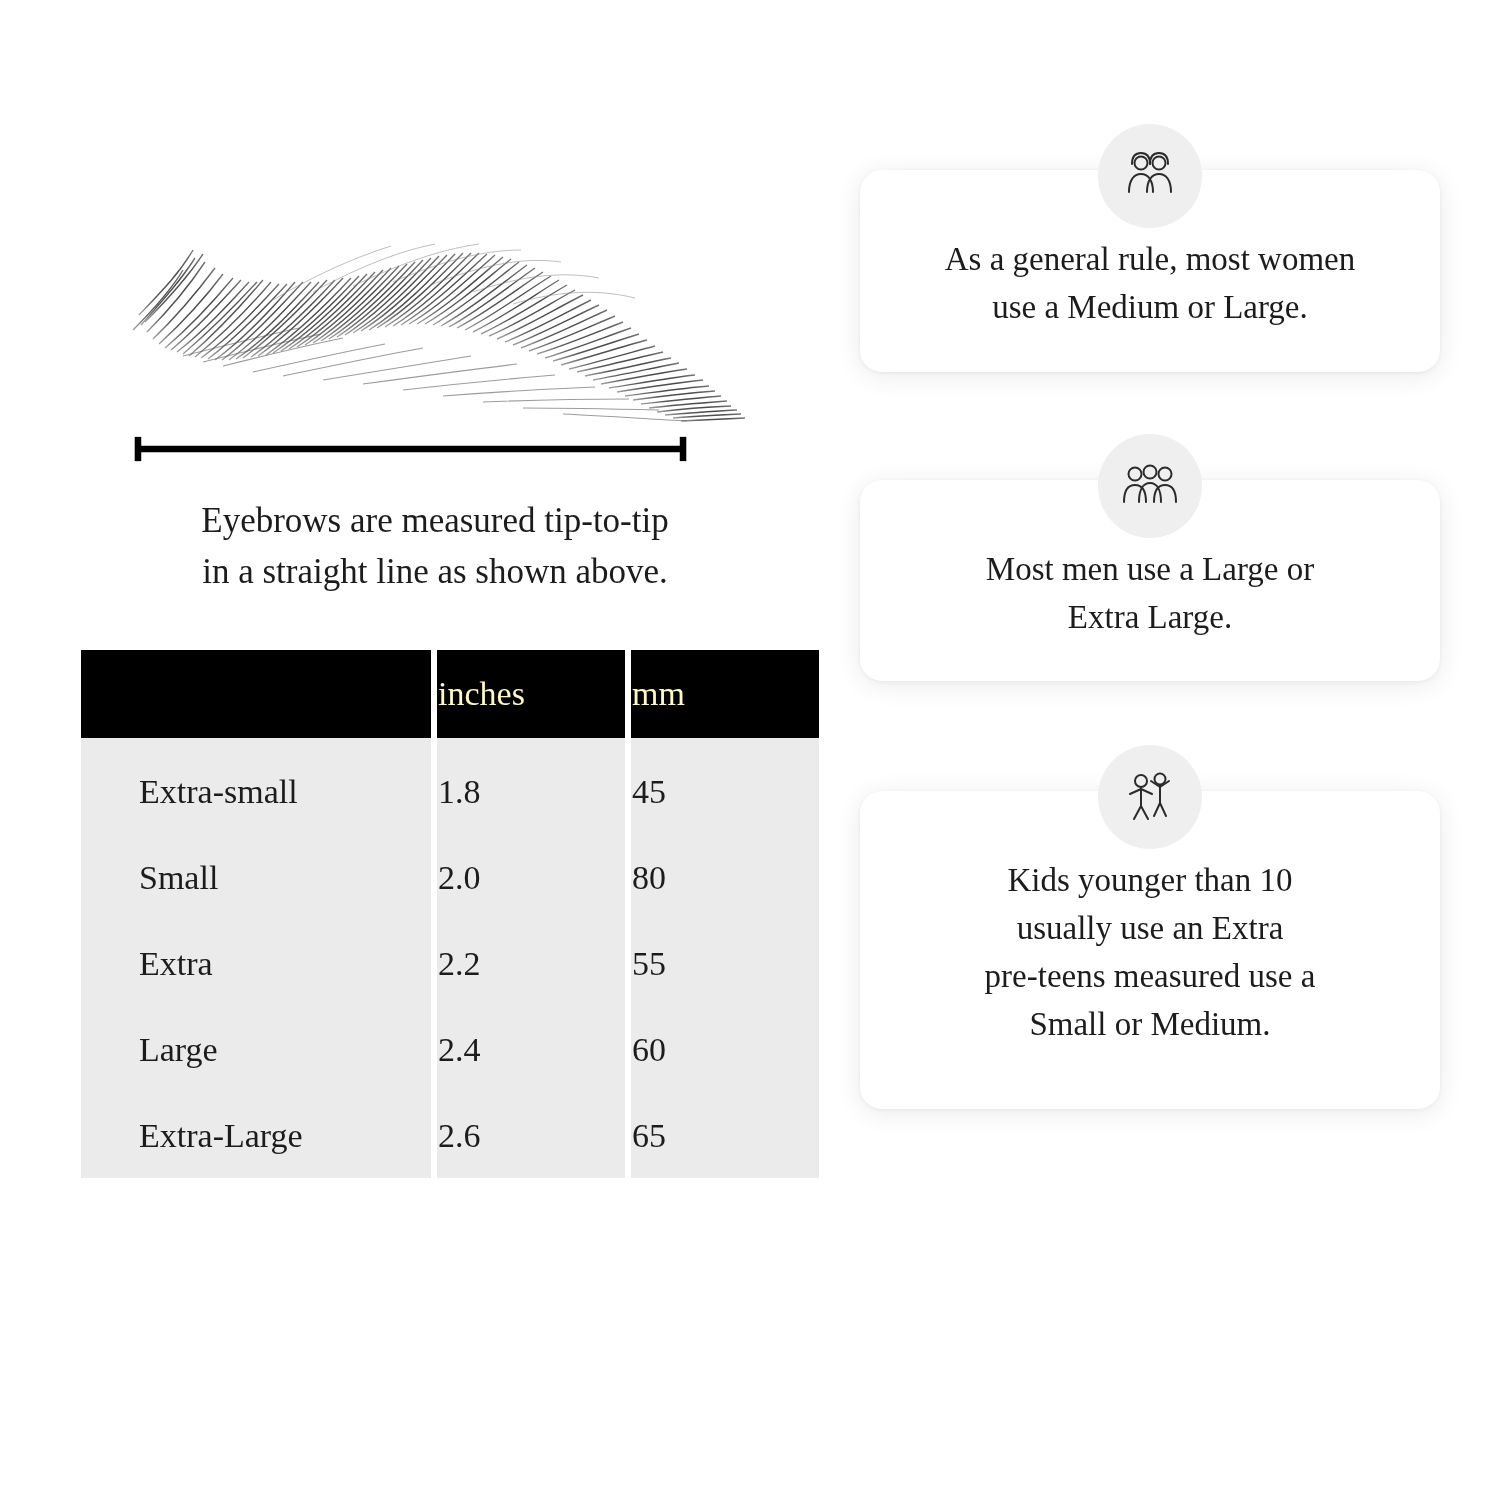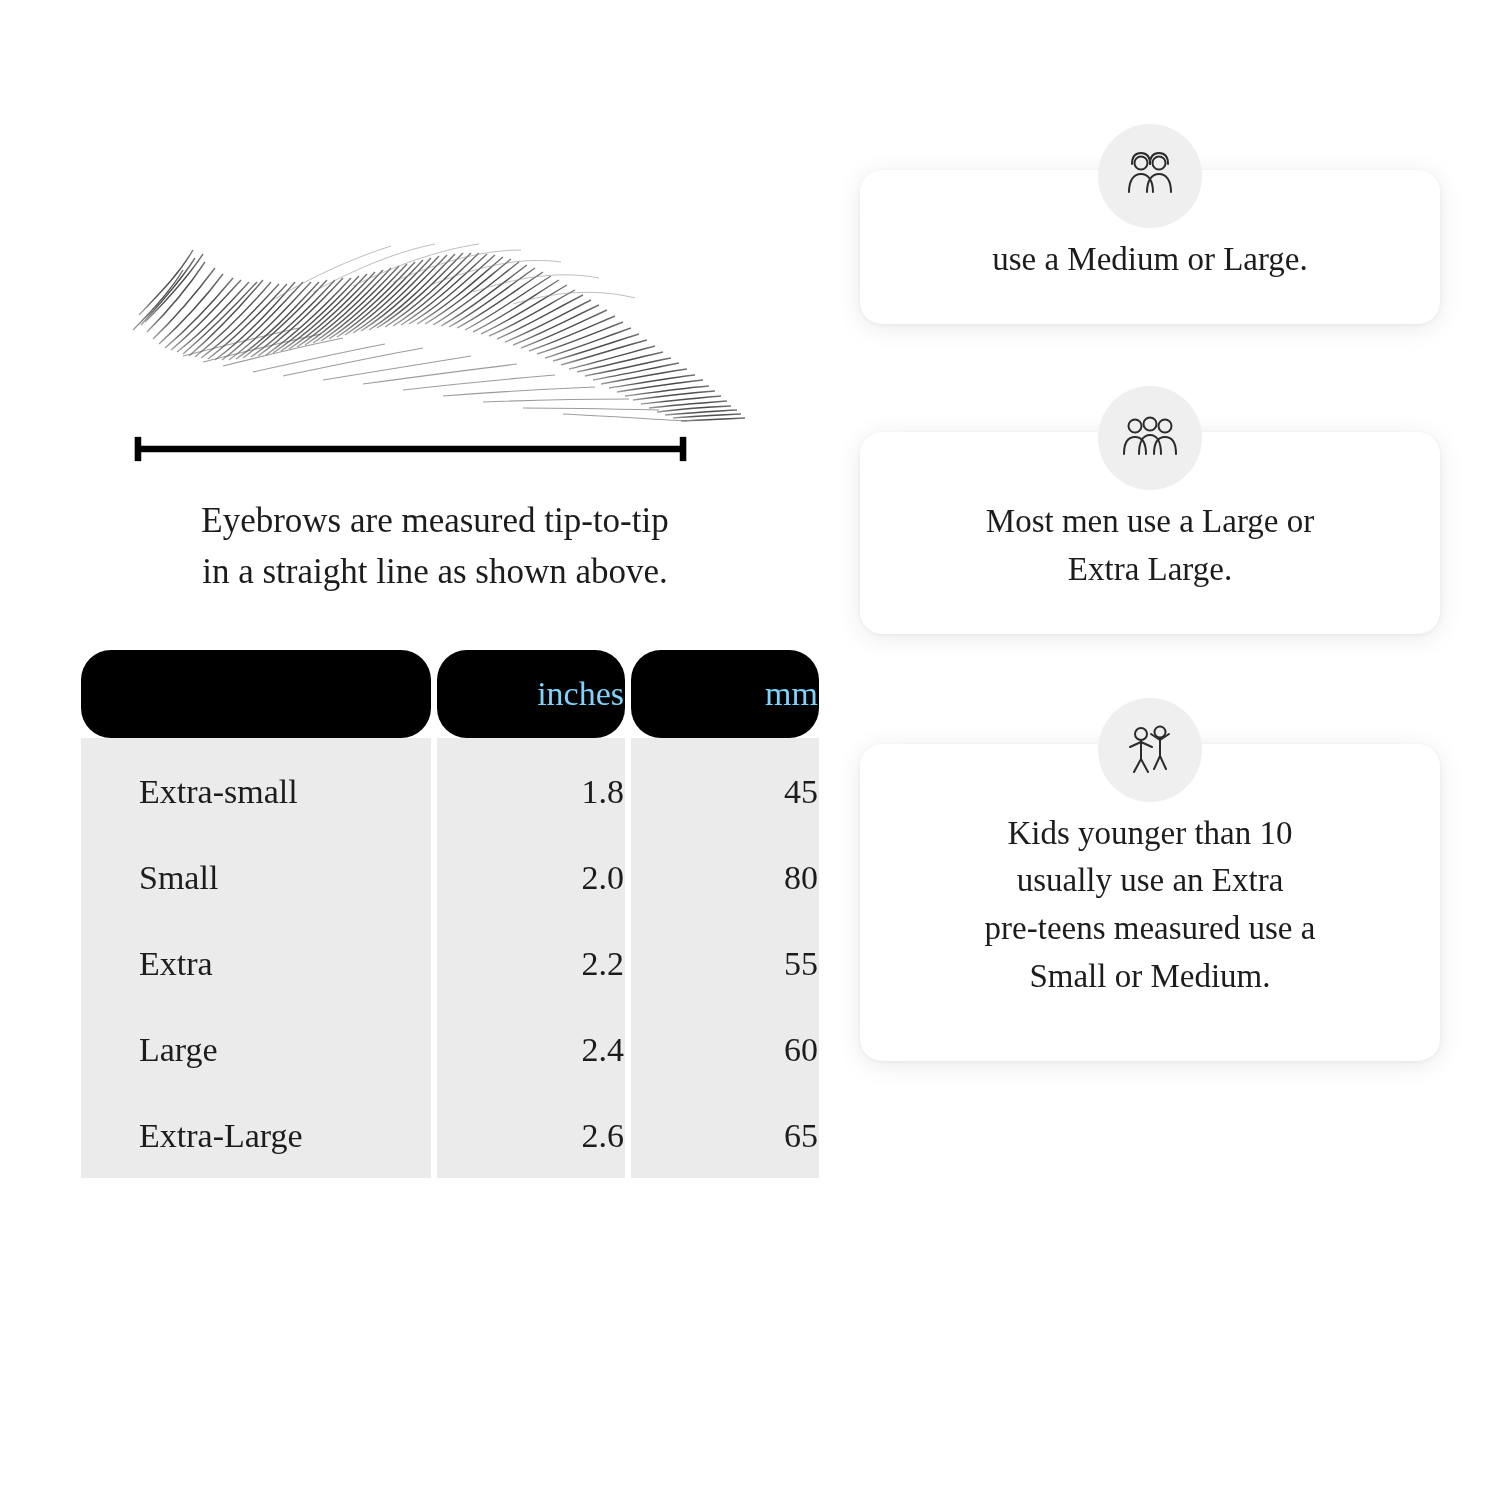--- a/index.html
+++ b/index.html
@@ -62,47 +62,46 @@
   
   .size-table {
     margin-top: 52px;
     width: 722px;
     border-collapse: separate;
     border-spacing: 6px 0;
     table-layout: fixed;
   }
   .size-table th {
     background: #000000;
-    color: #7dd3fc;
+    color: #fef9c3;
     font-weight: normal;
     font-size: 34px;
     height: 86px;
     vertical-align: middle;
-    text-align: right;
-    border-radius: 30px;
+    text-align: left;
   }
   .size-table th.blank-head {
     width: 348px;
   }
   .size-table th.inches-head { width: 186px; }
   .size-table th.mm-head { width: 186px; }
 
   .size-table td {
     background: #ebebeb;
     font-size: 34px;
     height: 84px;
     vertical-align: middle;
     color: #1c1c1c;
   }
   .size-table td.name-cell {
     text-align: left;
     padding-left: 58px;
   }
   .size-table td.num-cell {
-    text-align: right;
+    text-align: left;
   }
   .size-table tbody tr:first-child td { padding-top: 12px; }
   .size-table tbody tr:last-child td { padding-bottom: 0; }
 
   
   .right-col {
     position: absolute;
     left: 860px;
     top: 150px;
     width: 580px;
@@ -322,20 +321,21 @@
         <svg width="60" height="52" viewBox="0 0 60 52" fill="none" stroke="#2b2b2b" stroke-width="2" stroke-linecap="round" stroke-linejoin="round">
           <circle cx="21" cy="13" r="6.5"></circle>
           <circle cx="39" cy="13" r="6.5"></circle>
           <path d="M9 42 C9 30 14 24 21 24 C28 24 33 30 33 42"></path>
           <path d="M27 42 C27 30 32 24 39 24 C46 24 51 30 51 42"></path>
           <path d="M12 14 C12 6 16 3 21 3 C26 3 30 6 30 14"></path>
           <path d="M30 14 C30 6 34 3 39 3 C44 3 48 6 48 14"></path>
         </svg>
       </div>
       <div class="card-body">
+        <div>As a general rule, most women</div>
         <div>use a Medium or Large.</div>
       </div>
     </div>
 
     <div class="info-card card-2">
       <div class="card-icon">
         <svg width="62" height="52" viewBox="0 0 62 52" fill="none" stroke="#2b2b2b" stroke-width="2" stroke-linecap="round" stroke-linejoin="round">
           <circle cx="16" cy="14" r="6.5"></circle>
           <circle cx="31" cy="12" r="6.5"></circle>
           <circle cx="46" cy="14" r="6.5"></circle>

